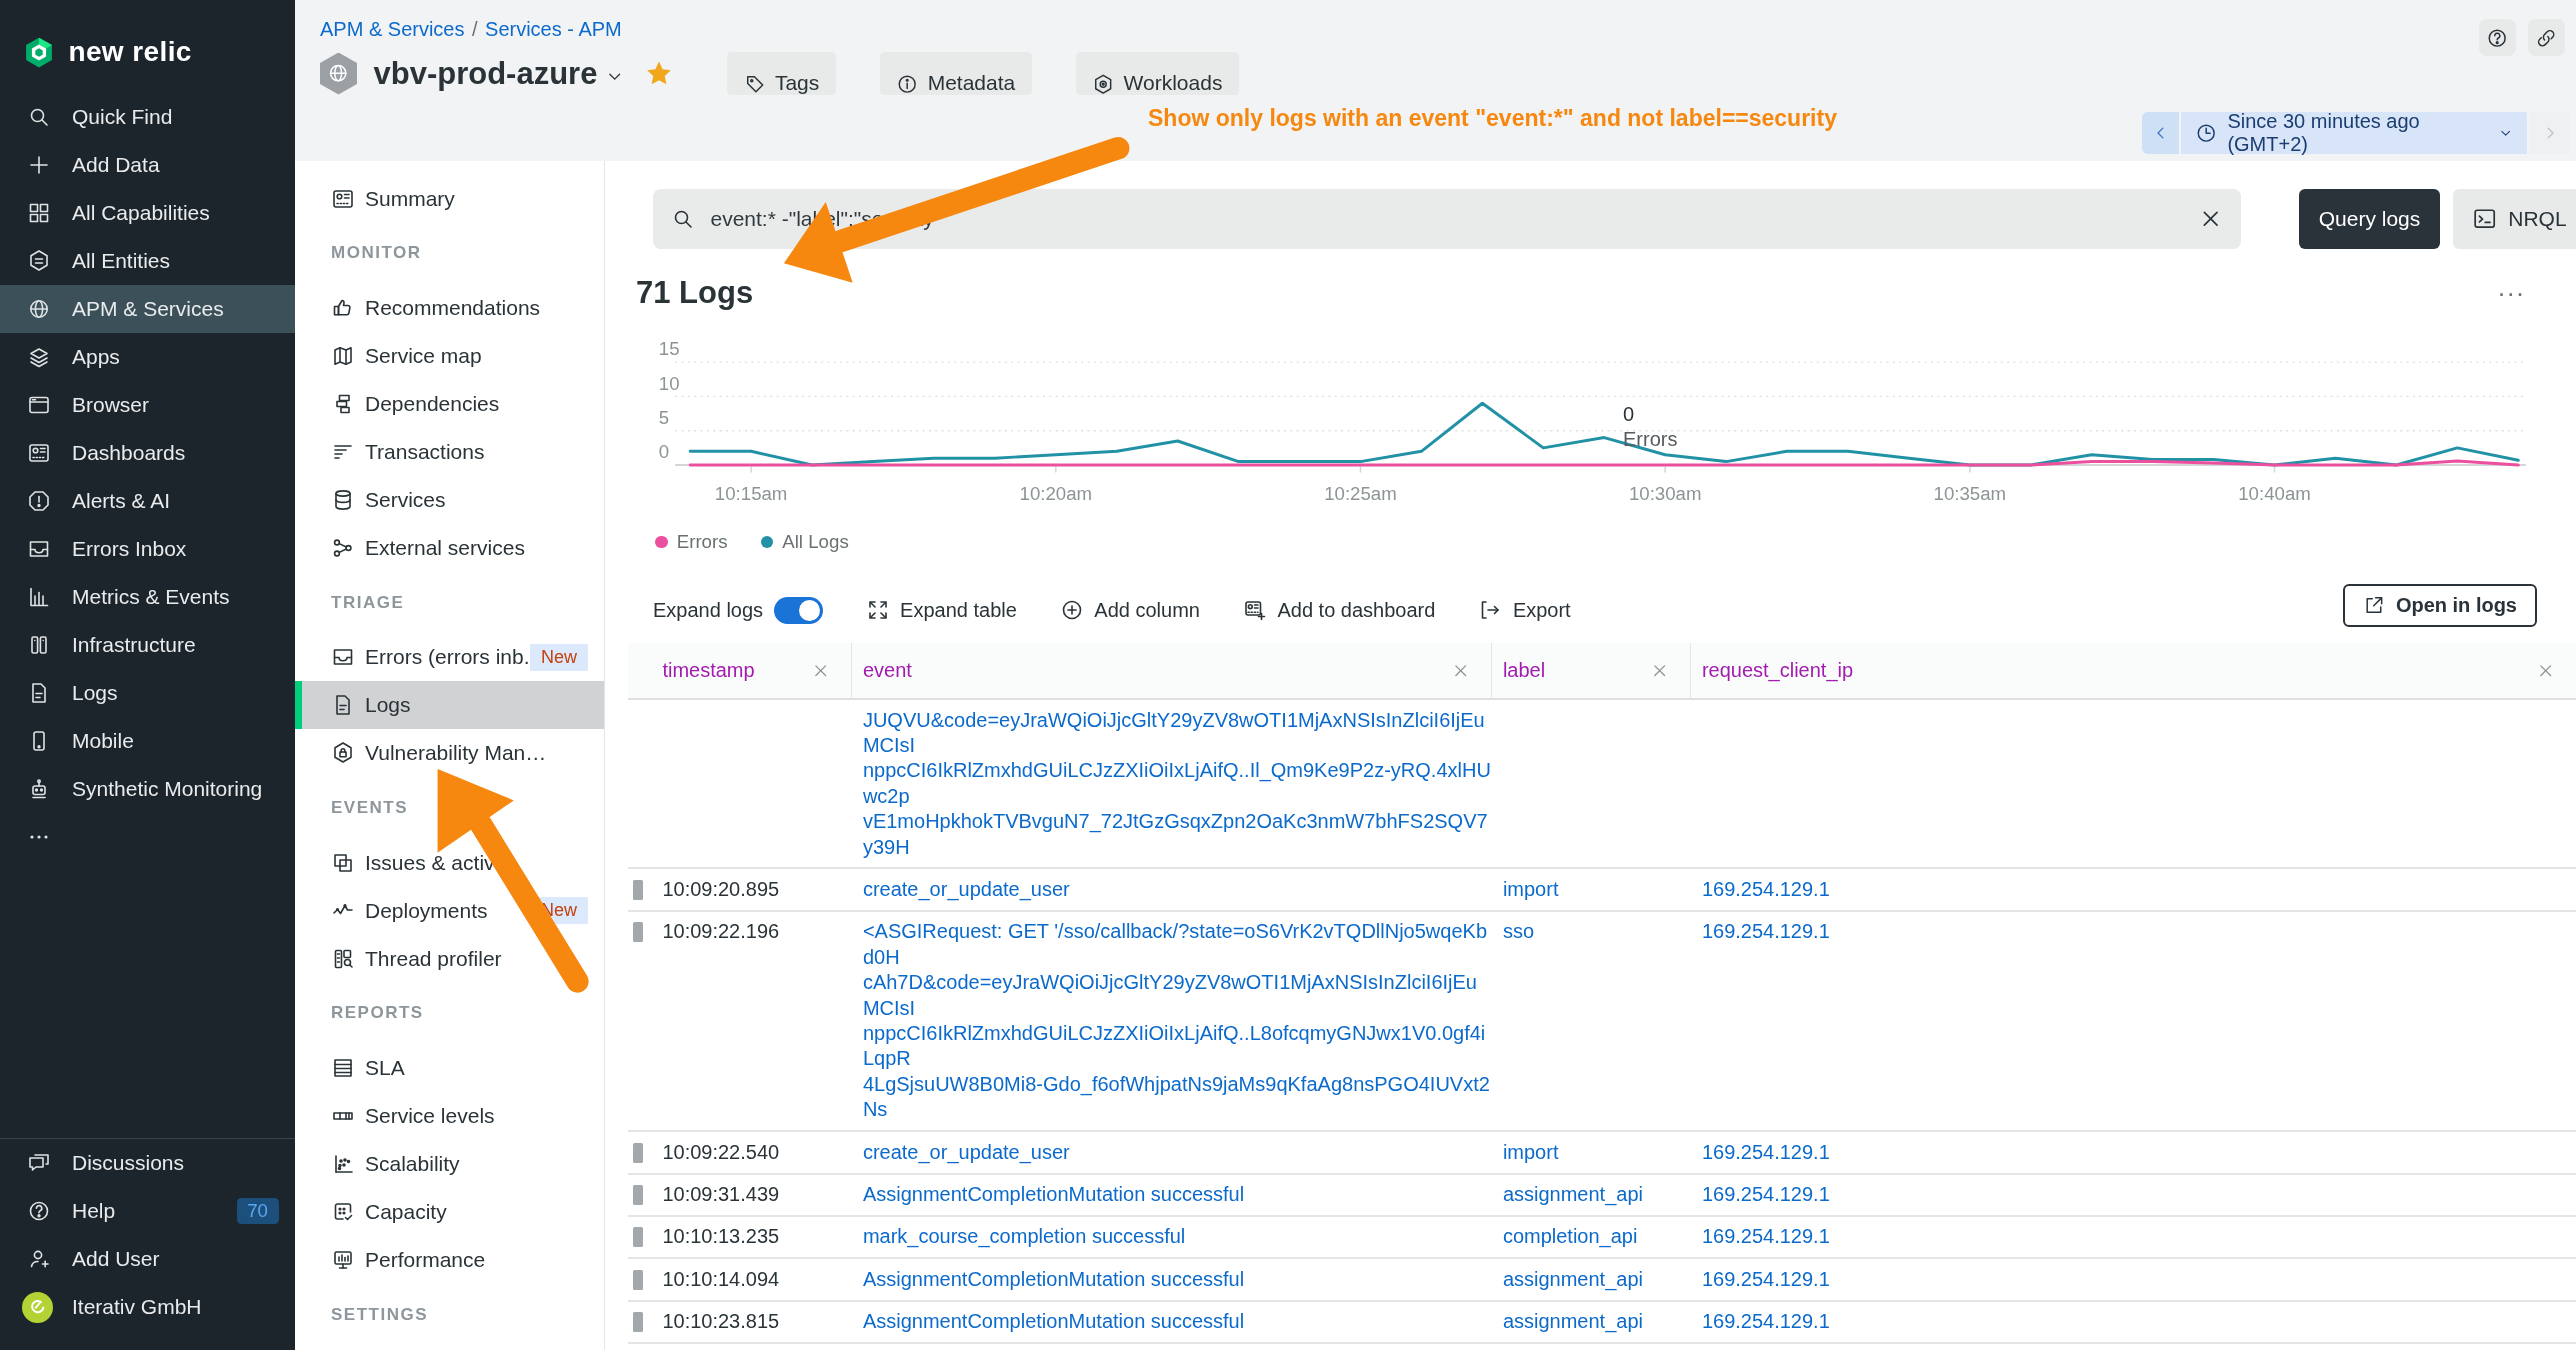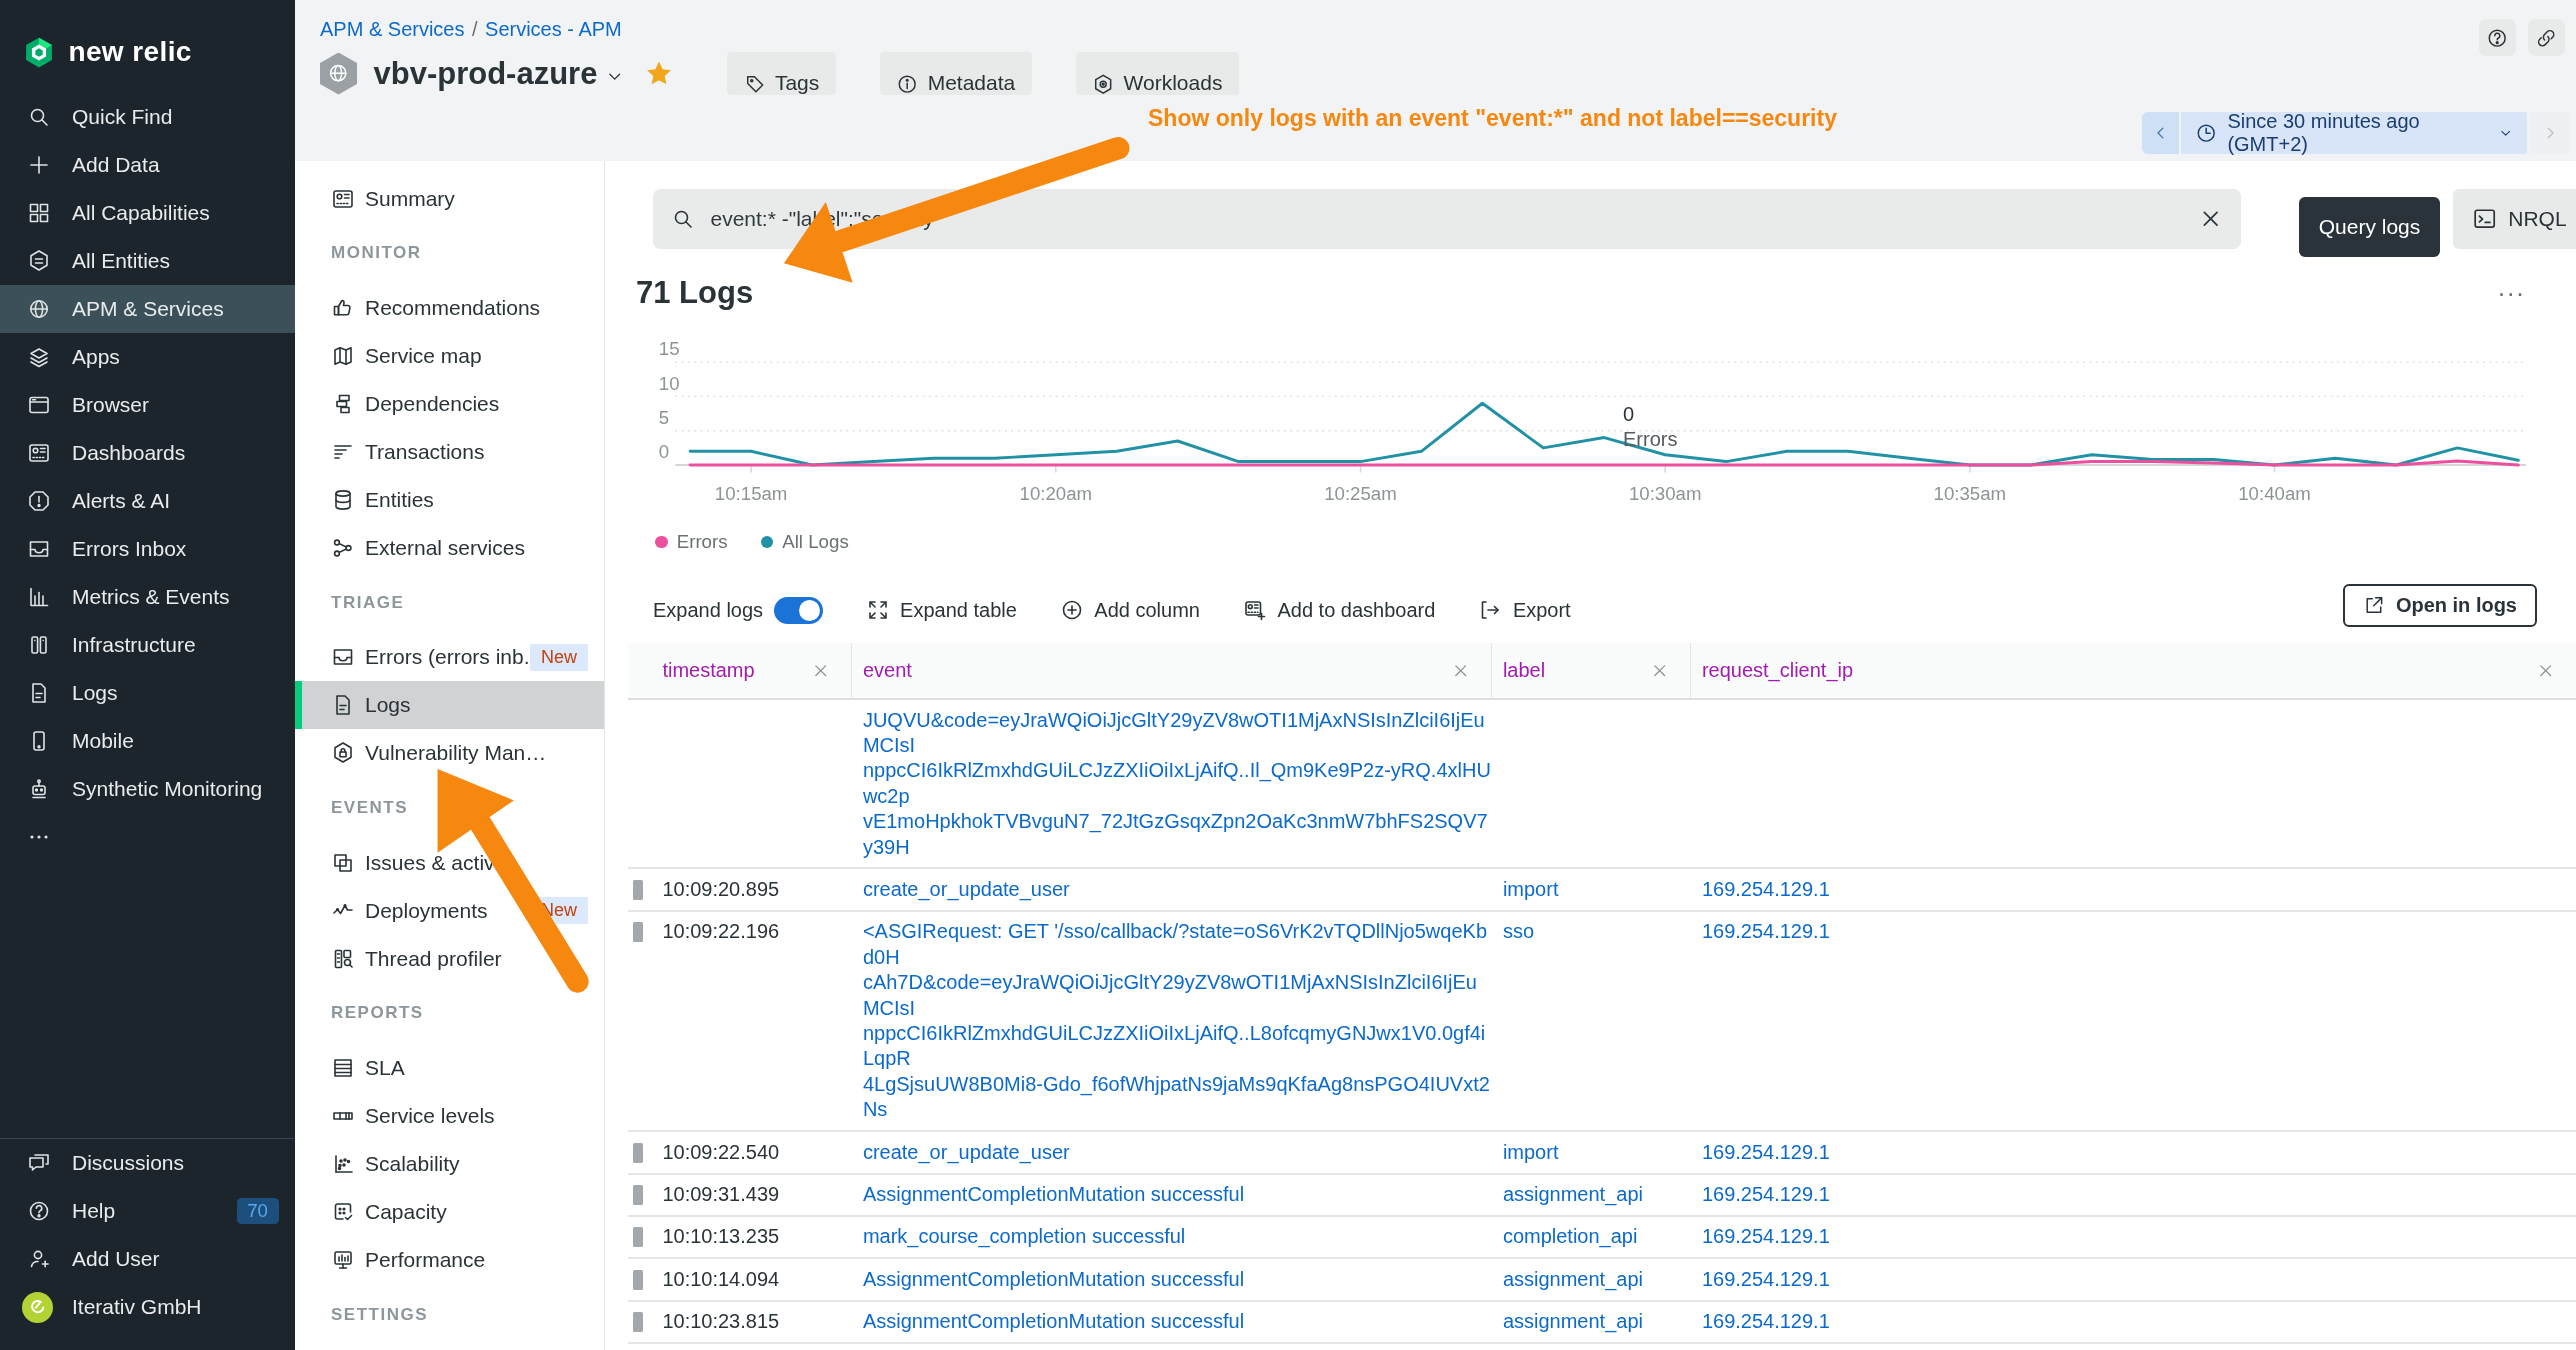--- a/index.html
+++ b/index.html
@@ -56,21 +56,21 @@
   .sn-heading{height:48px;margin:6.7px 0;display:flex;align-items:center;padding-left:36px;font-size:17px;letter-spacing:1.5px;color:#8d969b;font-weight:700;}
   .badge-new{position:absolute;right:16.5px;background:#dce8fb;color:#c2410c;font-size:18px;border-radius:1px;padding:3px 10.5px;}
 
   
   .main{position:absolute;left:606px;top:161px;width:1970px;bottom:0;background:#fff;overflow:hidden;}
   .query-row{position:absolute;left:47px;top:28px;right:37px;height:60px;}
   .query-box{position:absolute;left:0;top:0;width:1588px;height:60px;background:#e9ebeb;border-radius:7.5px;display:flex;align-items:center;padding:0 18px;}
   .query-box .ic{width:24px;height:24px;color:#2a3337;flex:none;}
   .query-input{flex:1;background:transparent;border:none;outline:none;font-size:21px;color:#30393d;margin-left:13.5px;font-family:inherit;}
   .query-clear{width:25.4px;height:25.4px;color:#2a3337;cursor:pointer;flex:none;}
-  .btn-querylogs{position:absolute;left:1646px;top:8px;width:141px;height:60px;background:#2a333a;color:#fff;border:none;border-radius:6px;font-size:21px;cursor:pointer;font-family:inherit;}
+  .btn-querylogs{position:absolute;left:1646px;top:0;width:141px;height:60px;background:#2a333a;color:#fff;border:none;border-radius:6px;font-size:21px;cursor:pointer;font-family:inherit;}
   .btn-nrql{position:absolute;left:1800px;top:0;width:133px;height:60px;background:#e8eaea;color:#2a3337;border:none;border-radius:6px;font-size:21px;display:flex;align-items:center;justify-content:center;gap:10.5px;cursor:pointer;font-family:inherit;}
   .btn-nrql .ic{width:25.4px;height:25.4px;}
   .logs-count{position:absolute;left:30px;top:114px;font-size:31px;font-weight:700;}
   .kebab{position:absolute;left:1892px;top:112px;font-size:25.4px;color:#6a7173;letter-spacing:2.2px;cursor:pointer;}
   .chart-wrap{position:absolute;left:37px;top:166px;width:1915px;height:194px;}
   .chart-tooltip{position:absolute;left:1017px;top:241px;font-size:20px;line-height:25.4px;}
   .chart-tooltip .v{color:#2a3337;}
   .chart-tooltip .l{color:#555b5e;}
   .legend{position:absolute;left:49px;top:370px;display:flex;gap:33px;align-items:center;}
   .legend-item{display:flex;align-items:center;gap:9px;font-size:18.7px;color:#6a7173;cursor:pointer;}
@@ -491,21 +491,21 @@
         <span class="lbl">Transactions</span>
       </div>
       <div class="sn-item">
         <span class="ic">
           <svg viewBox="0 0 24 24" fill="none" stroke="currentColor" stroke-width="1.6" stroke-linecap="round" stroke-linejoin="round">
             <ellipse cx="12" cy="5.5" rx="7" ry="2.6"></ellipse>
             <path d="M5 5.5v13c0 1.4 3.1 2.6 7 2.6s7-1.2 7-2.6v-13"></path>
             <path d="M5 11.8c0 1.4 3.1 2.6 7 2.6s7-1.2 7-2.6"></path>
           </svg>
         </span>
-        <span class="lbl">Entities</span>
+        <span class="lbl">Services</span>
       </div>
       <div class="sn-item">
         <span class="ic">
           <svg viewBox="0 0 24 24" fill="none" stroke="currentColor" stroke-width="1.6" stroke-linecap="round" stroke-linejoin="round">
             <circle cx="6" cy="6.5" r="2.4"></circle>
             <circle cx="6" cy="17.5" r="2.4"></circle>
             <circle cx="17.5" cy="12" r="2.4"></circle>
             <line x1="8.2" y1="7.6" x2="15.3" y2="11"></line>
             <line x1="8.2" y1="16.4" x2="15.3" y2="13"></line>
           </svg>

